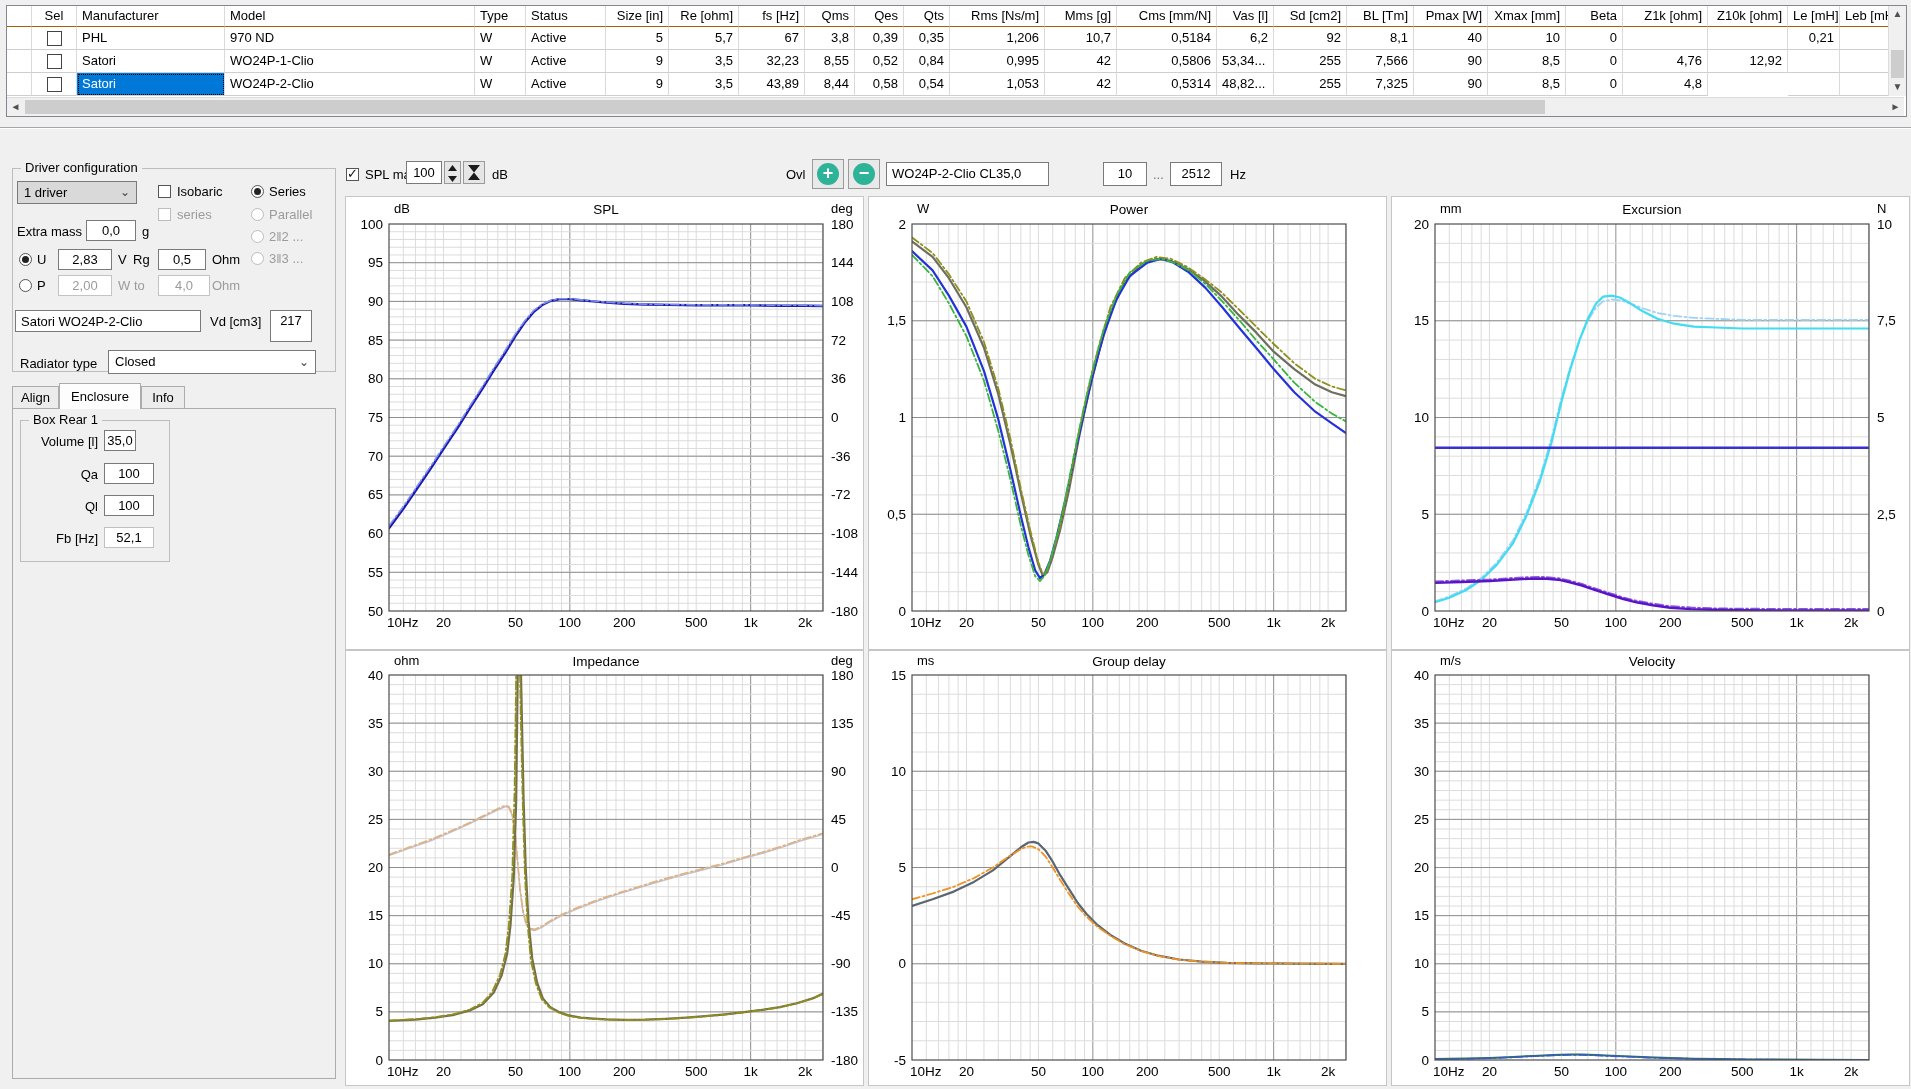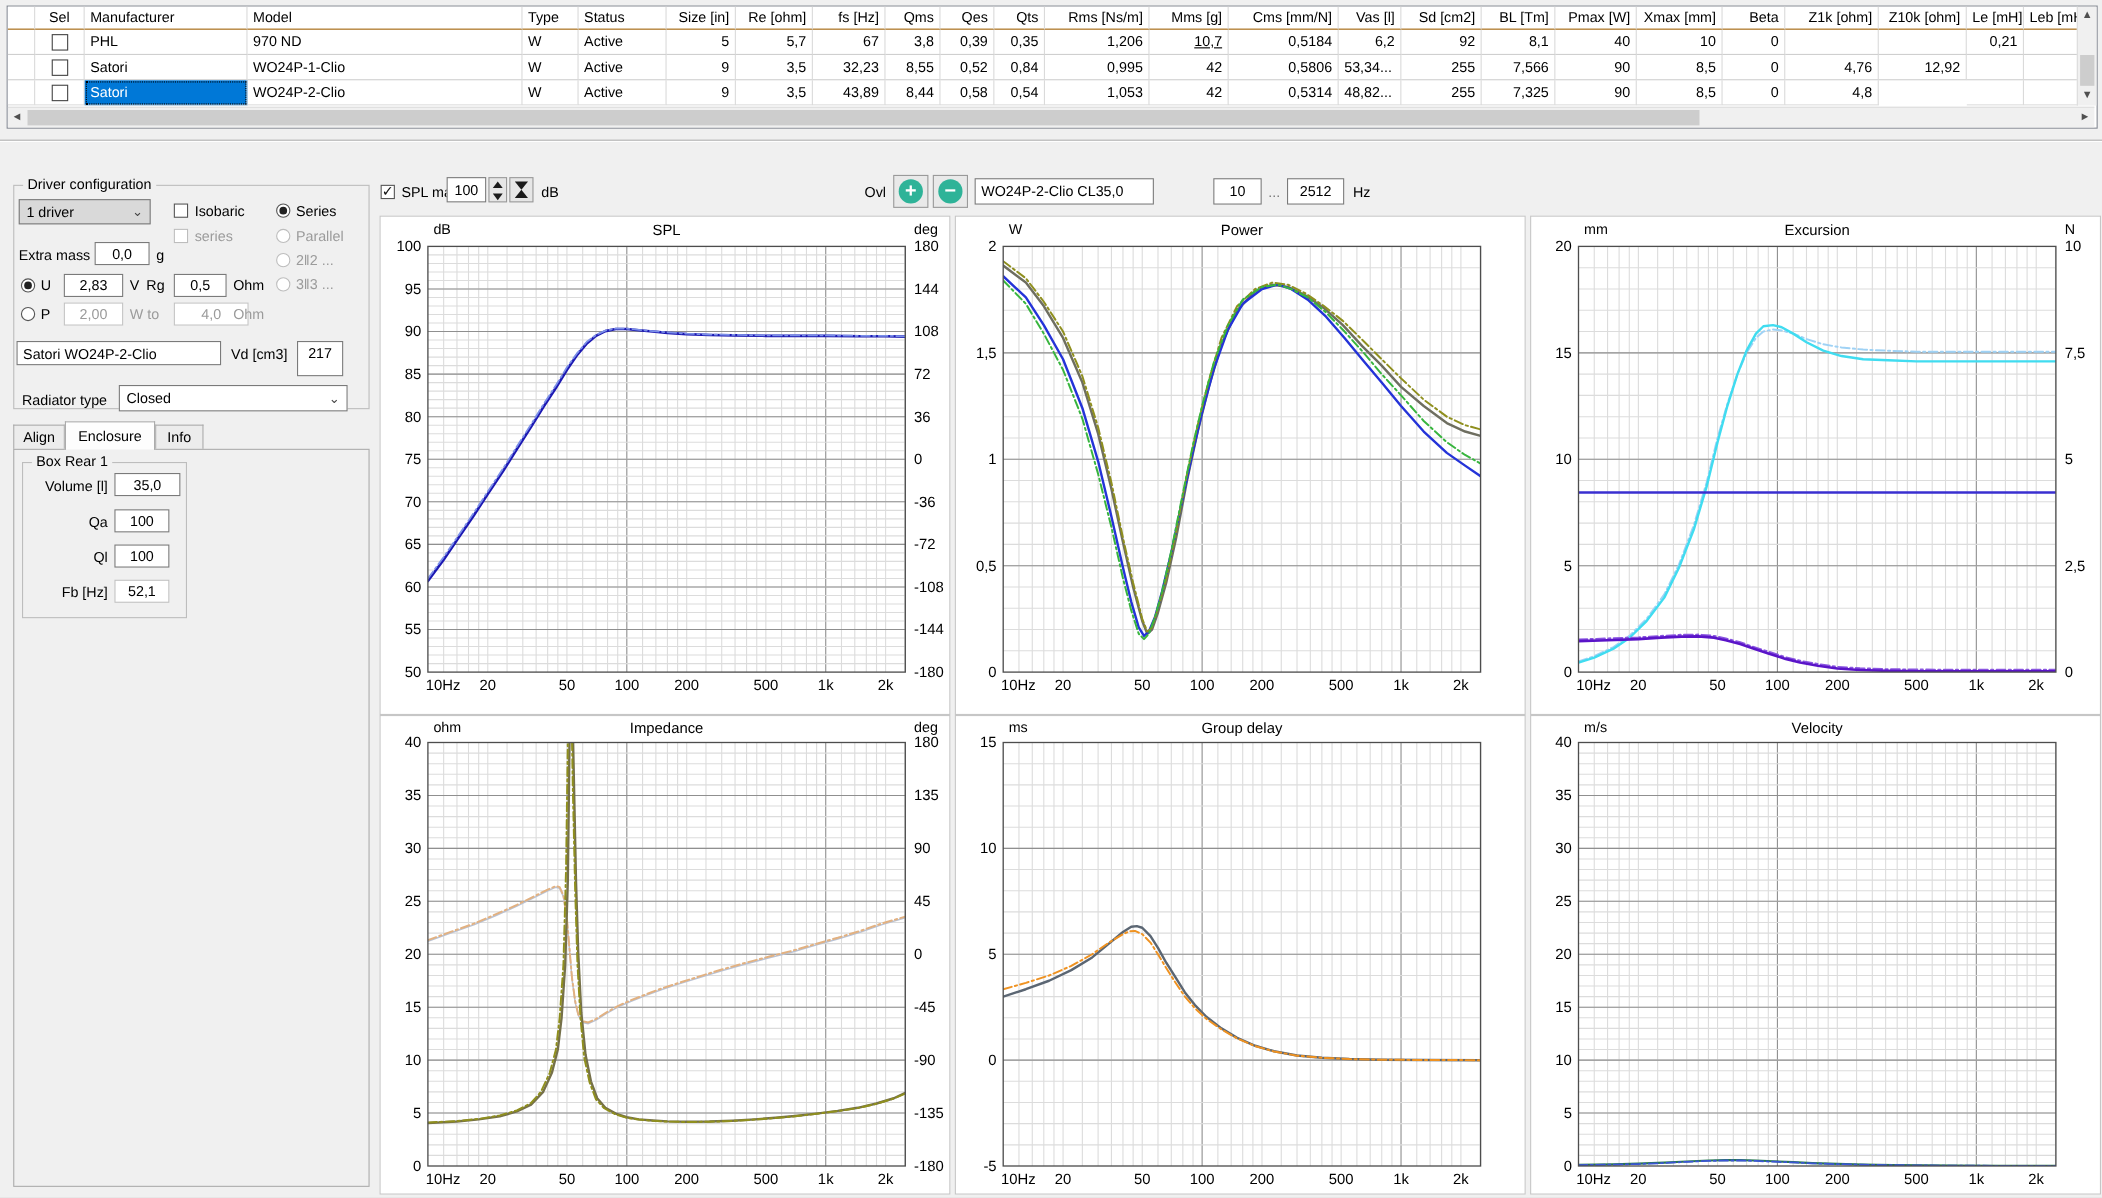--- a/index.html
+++ b/index.html
@@ -97,21 +97,21 @@
         <div class="t-cell " style="width: 250px;">970 ND</div>
         <div class="t-cell " style="width: 51px;">W</div>
         <div class="t-cell " style="width: 80px;">Active</div>
         <div class="t-cell al-r" style="width: 63px;">5</div>
         <div class="t-cell al-r" style="width: 70px;">5,7</div>
         <div class="t-cell al-r" style="width: 66px;">67</div>
         <div class="t-cell al-r" style="width: 50px;">3,8</div>
         <div class="t-cell al-r" style="width: 49px;">0,39</div>
         <div class="t-cell al-r" style="width: 46px;">0,35</div>
         <div class="t-cell al-r" style="width: 95px;">1,206</div>
-        <div class="t-cell al-r" style="width: 72px; text-decoration: underline;">10,7</div>
+        <div class="t-cell al-r" style="width: 72px;">10,7</div>
         <div class="t-cell al-r" style="width: 100px;">0,5184</div>
         <div class="t-cell al-r" style="width: 57px;">6,2</div>
         <div class="t-cell al-r" style="width: 73px;">92</div>
         <div class="t-cell al-r" style="width: 67px;">8,1</div>
         <div class="t-cell al-r" style="width: 74px;">40</div>
         <div class="t-cell al-r" style="width: 78px;">10</div>
         <div class="t-cell al-r" style="width: 57px;">0</div>
         <div class="t-cell al-r" style="width: 85px;"></div>
         <div class="t-cell al-r" style="width: 80px;"></div>
         <div class="t-cell al-r" style="width: 52px;">0,21</div>
@@ -224,21 +224,21 @@
 <div class="field" style="left:58px;top:249px;width:54px;height:21px;">2,83</div>
 <span class="lbl" style="left:118px;top:252px;">V</span>
 <span class="lbl" style="left:133px;top:252px;">Rg</span>
 <div class="field" style="left:158px;top:249px;width:48px;height:21px;">0,5</div>
 <span class="lbl" style="left:212px;top:252px;">Ohm</span>
 
 <span class="radio" style="left:19px;top:279px;"></span>
 <span class="lbl" style="left:37px;top:278px;">P</span>
 <div class="field dis" style="left:58px;top:275px;width:54px;height:21px;">2,00</div>
 <span class="lbl dis" style="left:118px;top:278px;">W to</span>
-<div class="field dis" style="left:158px;top:275px;width:68px;height:21px;">4,0</div>
+<div class="field dis" style="left:158px;top:275px;width:52px;height:21px;">4,0</div>
 <span class="lbl dis" style="left:212px;top:278px;">Ohm</span>
 
 <div class="field left" style="left:15px;top:310px;width:186px;height:22px;">Satori WO24P-2-Clio</div>
 <span class="lbl" style="left:210px;top:314px;text-align:center;">Vd [cm3]</span>
 <div class="field" style="left:270px;top:310px;width:42px;height:32px;line-height:20px;">217</div>
 
 <span class="lbl" style="left:20px;top:356px;">Radiator type</span>
 <div class="combo" style="left:108px;top:350px;width:208px;height:24px;background:#fff;line-height:22px;">
   <span>Closed</span>
   <span class="chev" style="line-height:22px;">⌄</span>
@@ -252,21 +252,21 @@
 </div>
 <div class="tab" style="left:141px;top:386px;width:44px;height:23px;line-height:22px;">
   <span>Info</span>
 </div>
 <div id="tabPage"></div>
 
 <div class="gb" style="left:20px;top:420px;width:148px;height:140px;">
   <span class="gb-title">Box Rear 1</span>
 </div>
 <span class="lbl" style="left:24px;top:434px;width:74px;text-align:right;">Volume [l]</span>
-<div class="field" style="left:104px;top:430px;width:60px;height:21px;">35,0</div>
+<div class="field" style="left:104px;top:430px;width:32px;height:21px;">35,0</div>
 <span class="lbl" style="left:24px;top:467px;width:74px;text-align:right;">Qa</span>
 <div class="field" style="left:104px;top:463px;width:50px;height:21px;">100</div>
 <span class="lbl" style="left:24px;top:499px;width:74px;text-align:right;">Ql</span>
 <div class="field" style="left:104px;top:495px;width:50px;height:21px;">100</div>
 <span class="lbl" style="left:24px;top:531px;width:74px;text-align:right;">Fb [Hz]</span>
 <div class="field light" style="left:104px;top:527px;width:50px;height:21px;">52,1</div>
 
 <span class="cb on" style="left:346px;top:168px;"></span>
 <span class="lbl" style="left:365px;top:167px;">SPL max</span>
 <div class="field" style="left:406px;top:161px;width:36px;height:23px;line-height:21px;">100</div>

